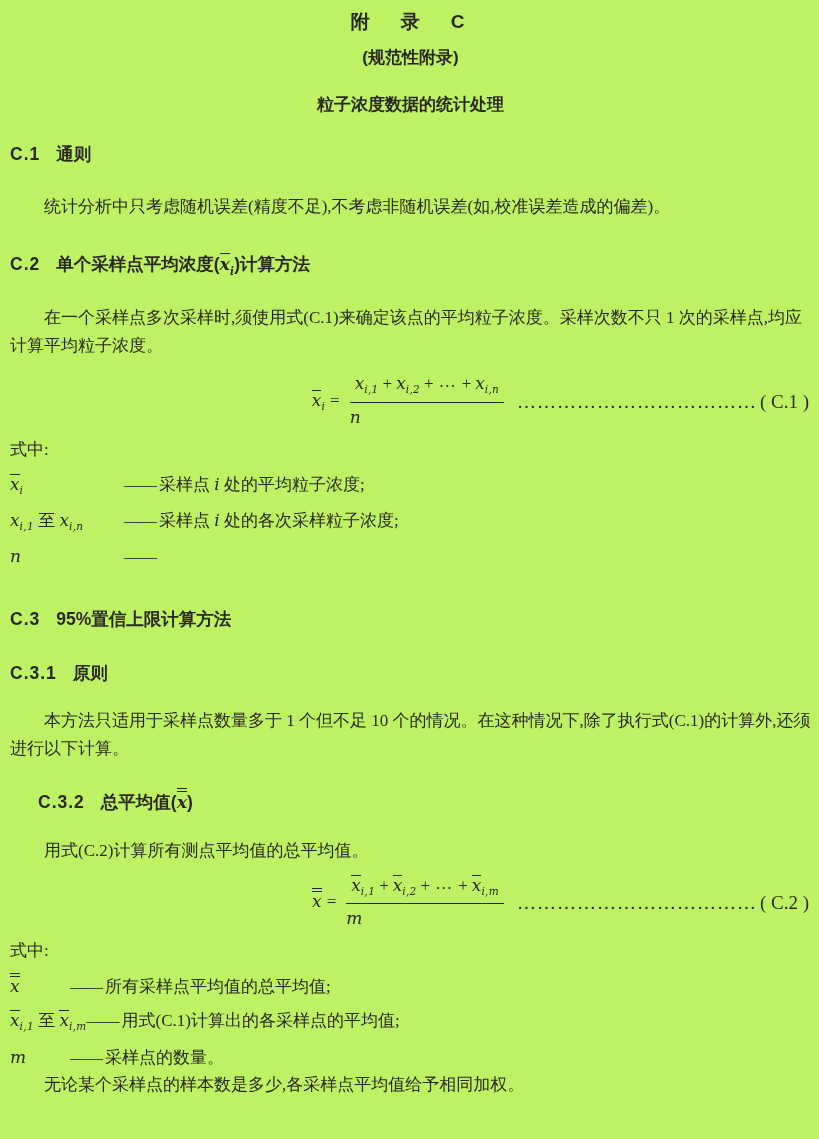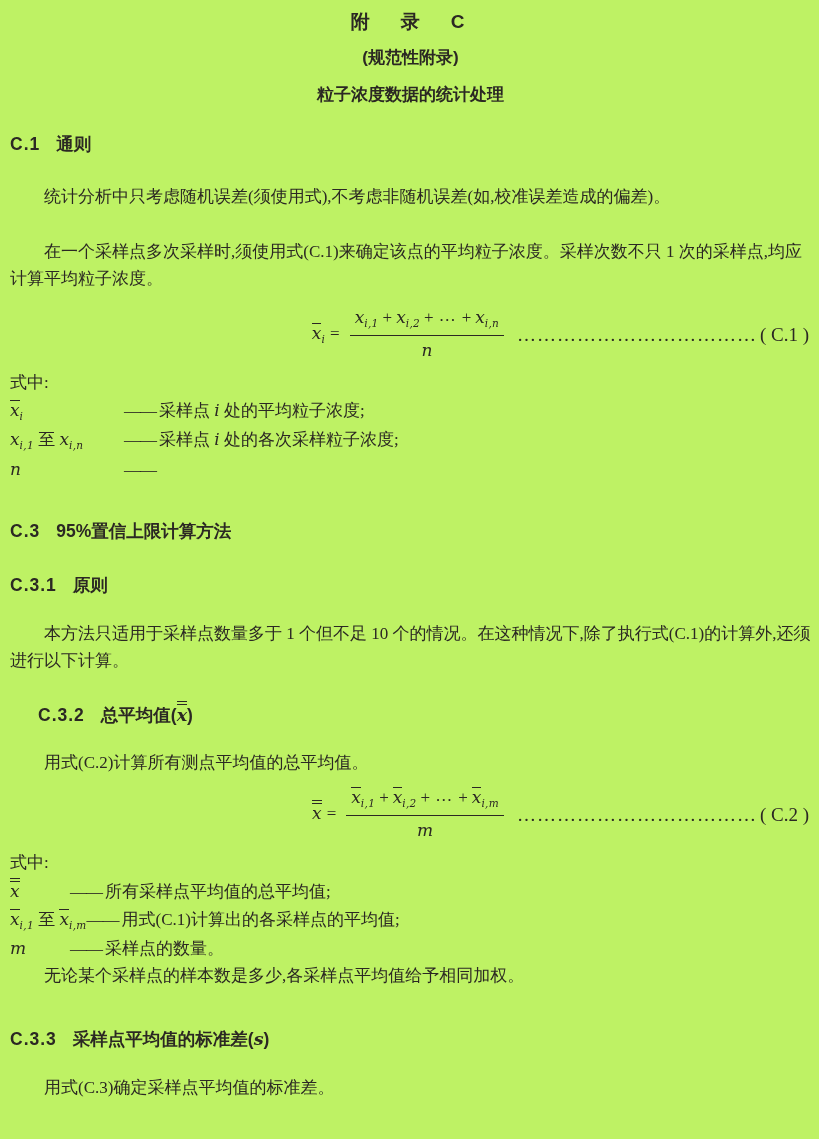--- a/index.html
+++ b/index.html
@@ -6,21 +6,21 @@
   .page{
     width:819px;height:1139px;box-sizing:border-box;
     background:#bef264;color:#2b2823;
     font-family:"Liberation Serif","DejaVu Serif",serif;
     font-size:17px;line-height:1.5;
     padding:8px 8px 0 10px;overflow:hidden;position:relative;
   }
   
   .tblock{text-align:center;}
   .t1{font-family:"Liberation Sans","DejaVu Sans",sans-serif;font-weight:bold;font-size:19px;letter-spacing:6px;margin-bottom:8px;}
-  .t2{font-family:"Liberation Sans","DejaVu Sans",sans-serif;font-weight:bold;font-size:17px;margin-bottom:12px;}
+  .t2{font-family:"Liberation Sans","DejaVu Sans",sans-serif;font-weight:bold;font-size:17px;margin-bottom:22px;}
   .t3{font-family:"Liberation Sans","DejaVu Sans",sans-serif;font-weight:bold;font-size:17px;}
   
   .h{font-family:"Liberation Sans","DejaVu Sans",sans-serif;font-weight:bold;font-size:17.5px;margin:0;line-height:1.35;}
   .hnum{margin-right:16px;letter-spacing:1px;}
   .h-c1{margin-top:25px;}
   .h-c2{margin-top:32px;}
   .h-c3{margin-top:38px;}
   .h-c31{margin-top:30px;}
   .h-c32{margin-top:26px;margin-left:28px;}
   .h-c33{margin-top:39px;}
@@ -29,53 +29,54 @@
   .para-tight{margin-top:22px;}
   .where{margin:5px 0 0;line-height:1.5;}
   .note{margin:1px 0 0;text-indent:2em;line-height:1.55;}
   
   .mv{font-family:"DejaVu Serif",serif;font-style:italic;}
   sub.ms{font-family:"DejaVu Serif",serif;font-style:italic;font-size:10.5px;letter-spacing:.3px;}
   .ov{display:inline-block;border-top:1.3px solid #2b2823;padding-top:1px;line-height:1.05;}
   .dov{display:inline-block;border-top:1.3px solid #2b2823;padding-top:2px;line-height:1.05;}
   .mop{margin:0 4px;}
   .cd{letter-spacing:1px;vertical-align:2px;margin:0 1px;}
-  .frac{display:inline-block;vertical-align:middle;text-align:center;margin:0 5px;position:relative;top:-2px;}
+  .frac{display:inline-block;vertical-align:middle;text-align:left;margin:0 5px;position:relative;top:-2px;}
   .fnum{display:block;padding:0 5px 3px;border-bottom:1.4px solid #2b2823;white-space:nowrap;}
   .fden{display:block;padding-top:2px;}
   .frow{position:relative;text-align:center;white-space:nowrap;}
   .frow-c1{margin-top:12px;}
   .frow-c2{margin-top:8px;}
   .feq{margin:0 5px;}
   .fl{position:absolute;right:2px;top:50%;transform:translateY(-50%);white-space:nowrap;font-size:19px;}
   .leader{letter-spacing:1px;}
   .flabel{margin-left:3px;}
   
   .defs{margin:2px 0 0;}
-  .drow{display:flex;align-items:baseline;line-height:1.52;margin-top:2px;}
+  .drow{display:flex;align-items:baseline;line-height:1.52;margin-top:9px;}
   .dsym{flex:none;white-space:nowrap;}
   .defs-c2 .dsym{min-width:114px;}
   .defs-c32 .dsym{min-width:60px;}
   .ddash{flex:none;letter-spacing:-1px;margin-right:3px;}
   .dtext{white-space:nowrap;}
 </style>
 </head>
 <body>
 
 <div class="page">
 
   <div class="tblock">
     <div class="t1">附　录　C</div>
     <div class="t2">(规范性附录)</div>
     <div class="t3">粒子浓度数据的统计处理</div>
   </div>
 
   <h2 class="h h-c1"><span class="hnum">C.1</span><span>通则</span></h2>
-  <p class="para">统计分析中只考虑随机误差(须使用式),不考虑非随机误差(如,校准误差造成的偏差)。</p>
+  <p class="para">统计分析中只考虑随机误差(精度不足),不考虑非随机误差(如,校准误差造成的偏差)。</p>
 
+  <h2 class="h h-c2"><span class="hnum">C.2</span><span><span>单个采样点平均浓度(</span><span class="ov mv">x</span><sub class="ms">i</sub><span>)计算方法</span></span></h2>
   <p class="para">在一个采样点多次采样时,须使用式(C.1)来确定该点的平均粒子浓度。采样次数不只 1 次的采样点,均应计算平均粒子浓度。</p>
 
   <div class="frow frow-c1">
     <span class="fx"><span class="ov mv">x</span><sub class="ms">i</sub><span class="feq">=</span><span class="frac"><span class="fnum"><span class="mv">x</span><sub class="ms">i,1</sub><span class="mop">+</span><span class="mv">x</span><sub class="ms">i,2</sub><span class="mop">+</span><span class="cd">…</span><span class="mop">+</span><span class="mv">x</span><sub class="ms">i,n</sub></span><span class="fden mv">n</span></span></span>
     <span class="fl"><span class="leader">………………………………</span><span class="flabel">( C.1 )</span></span>
   </div>
 
   <p class="where">式中:</p>
   <div class="defs defs-c2">
     <div class="drow">

